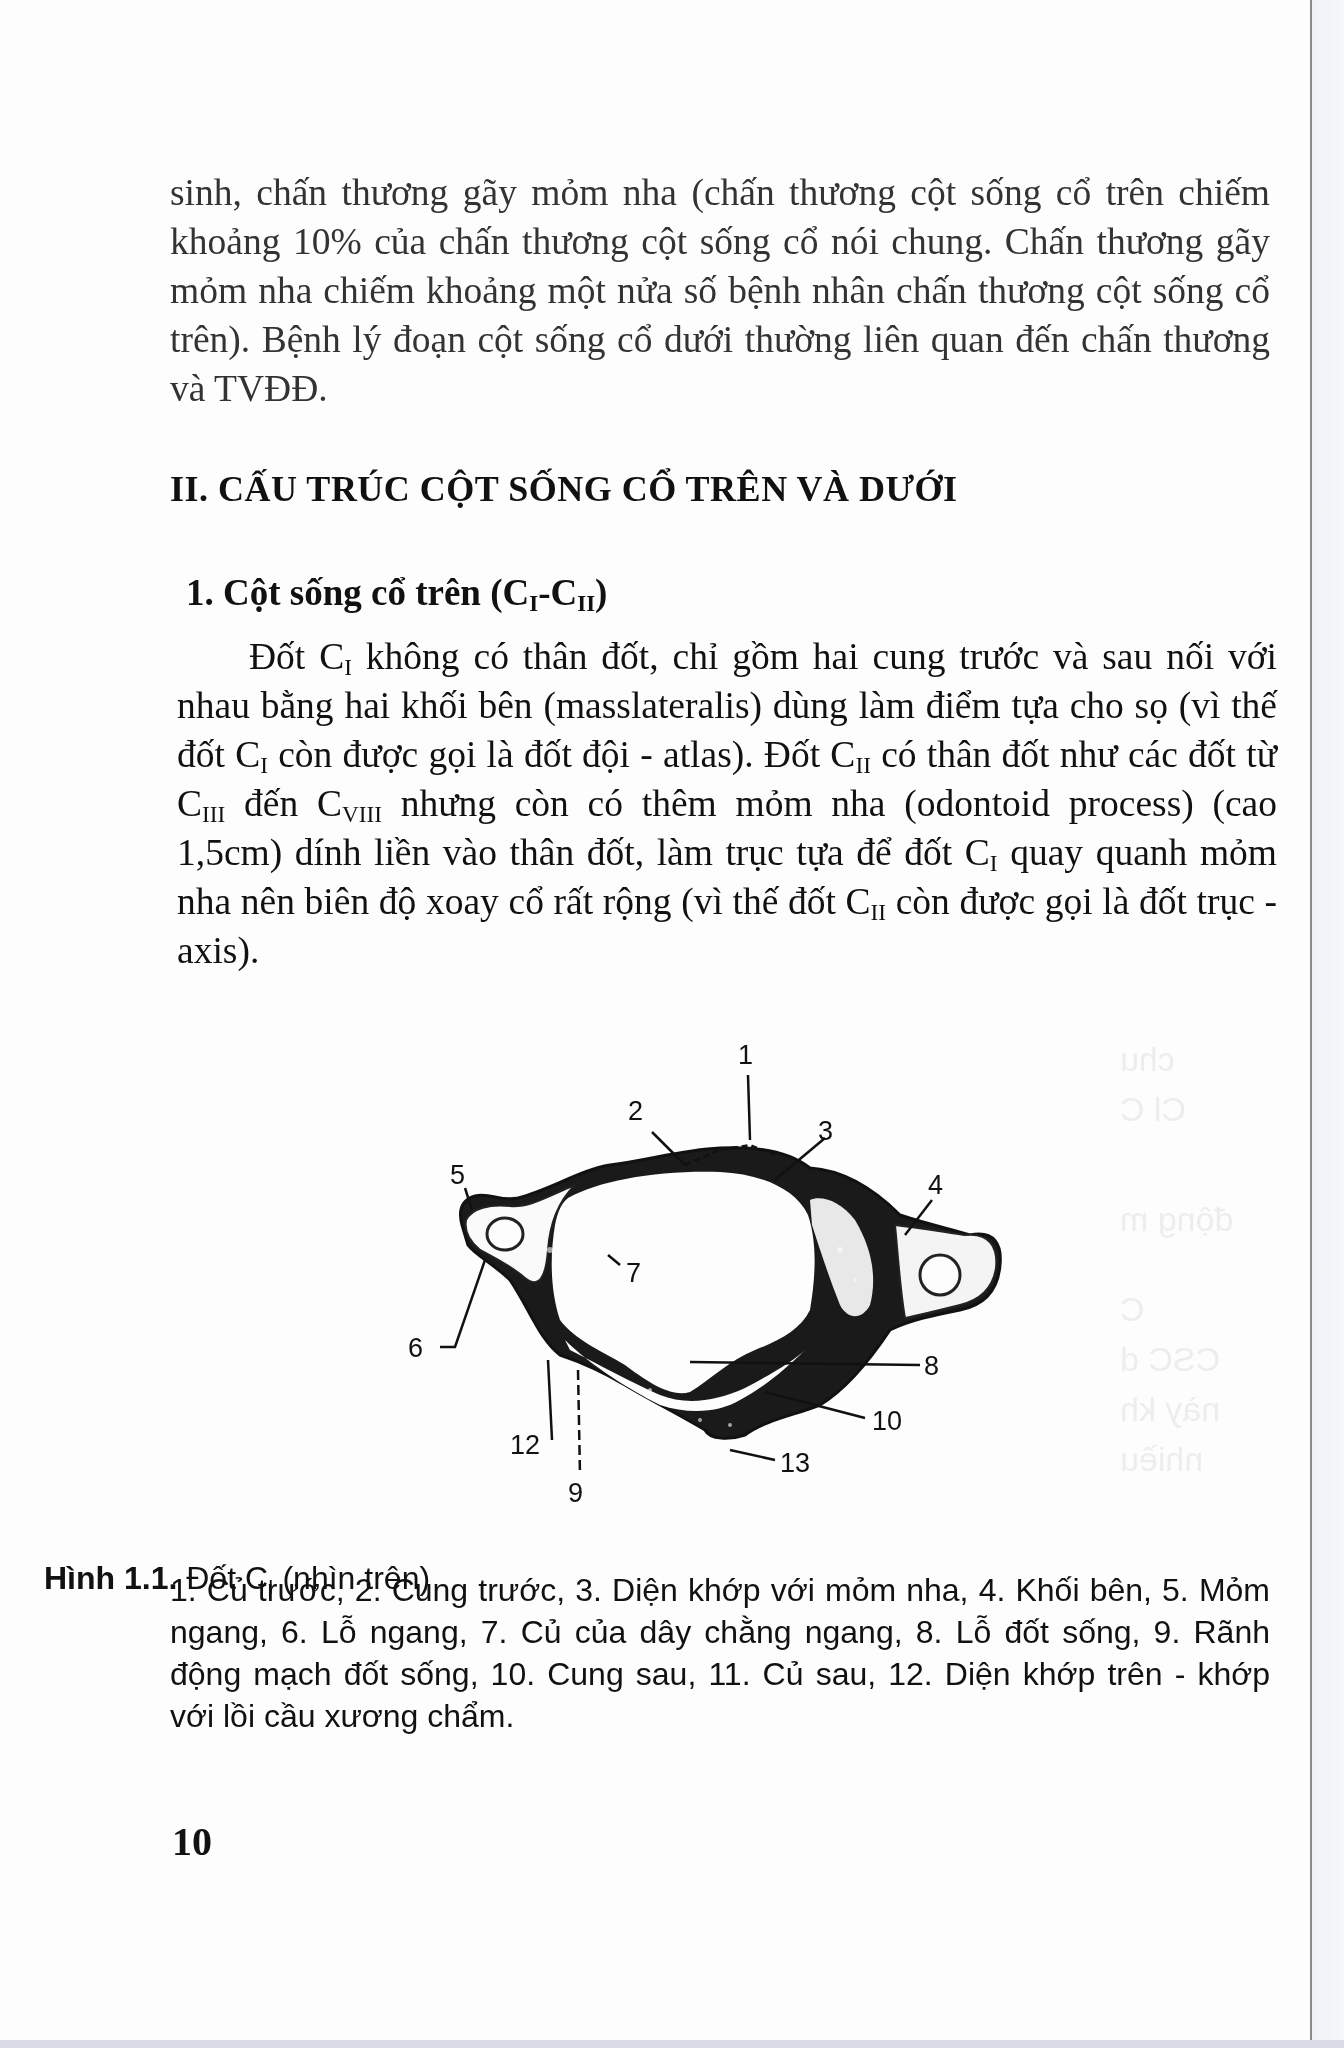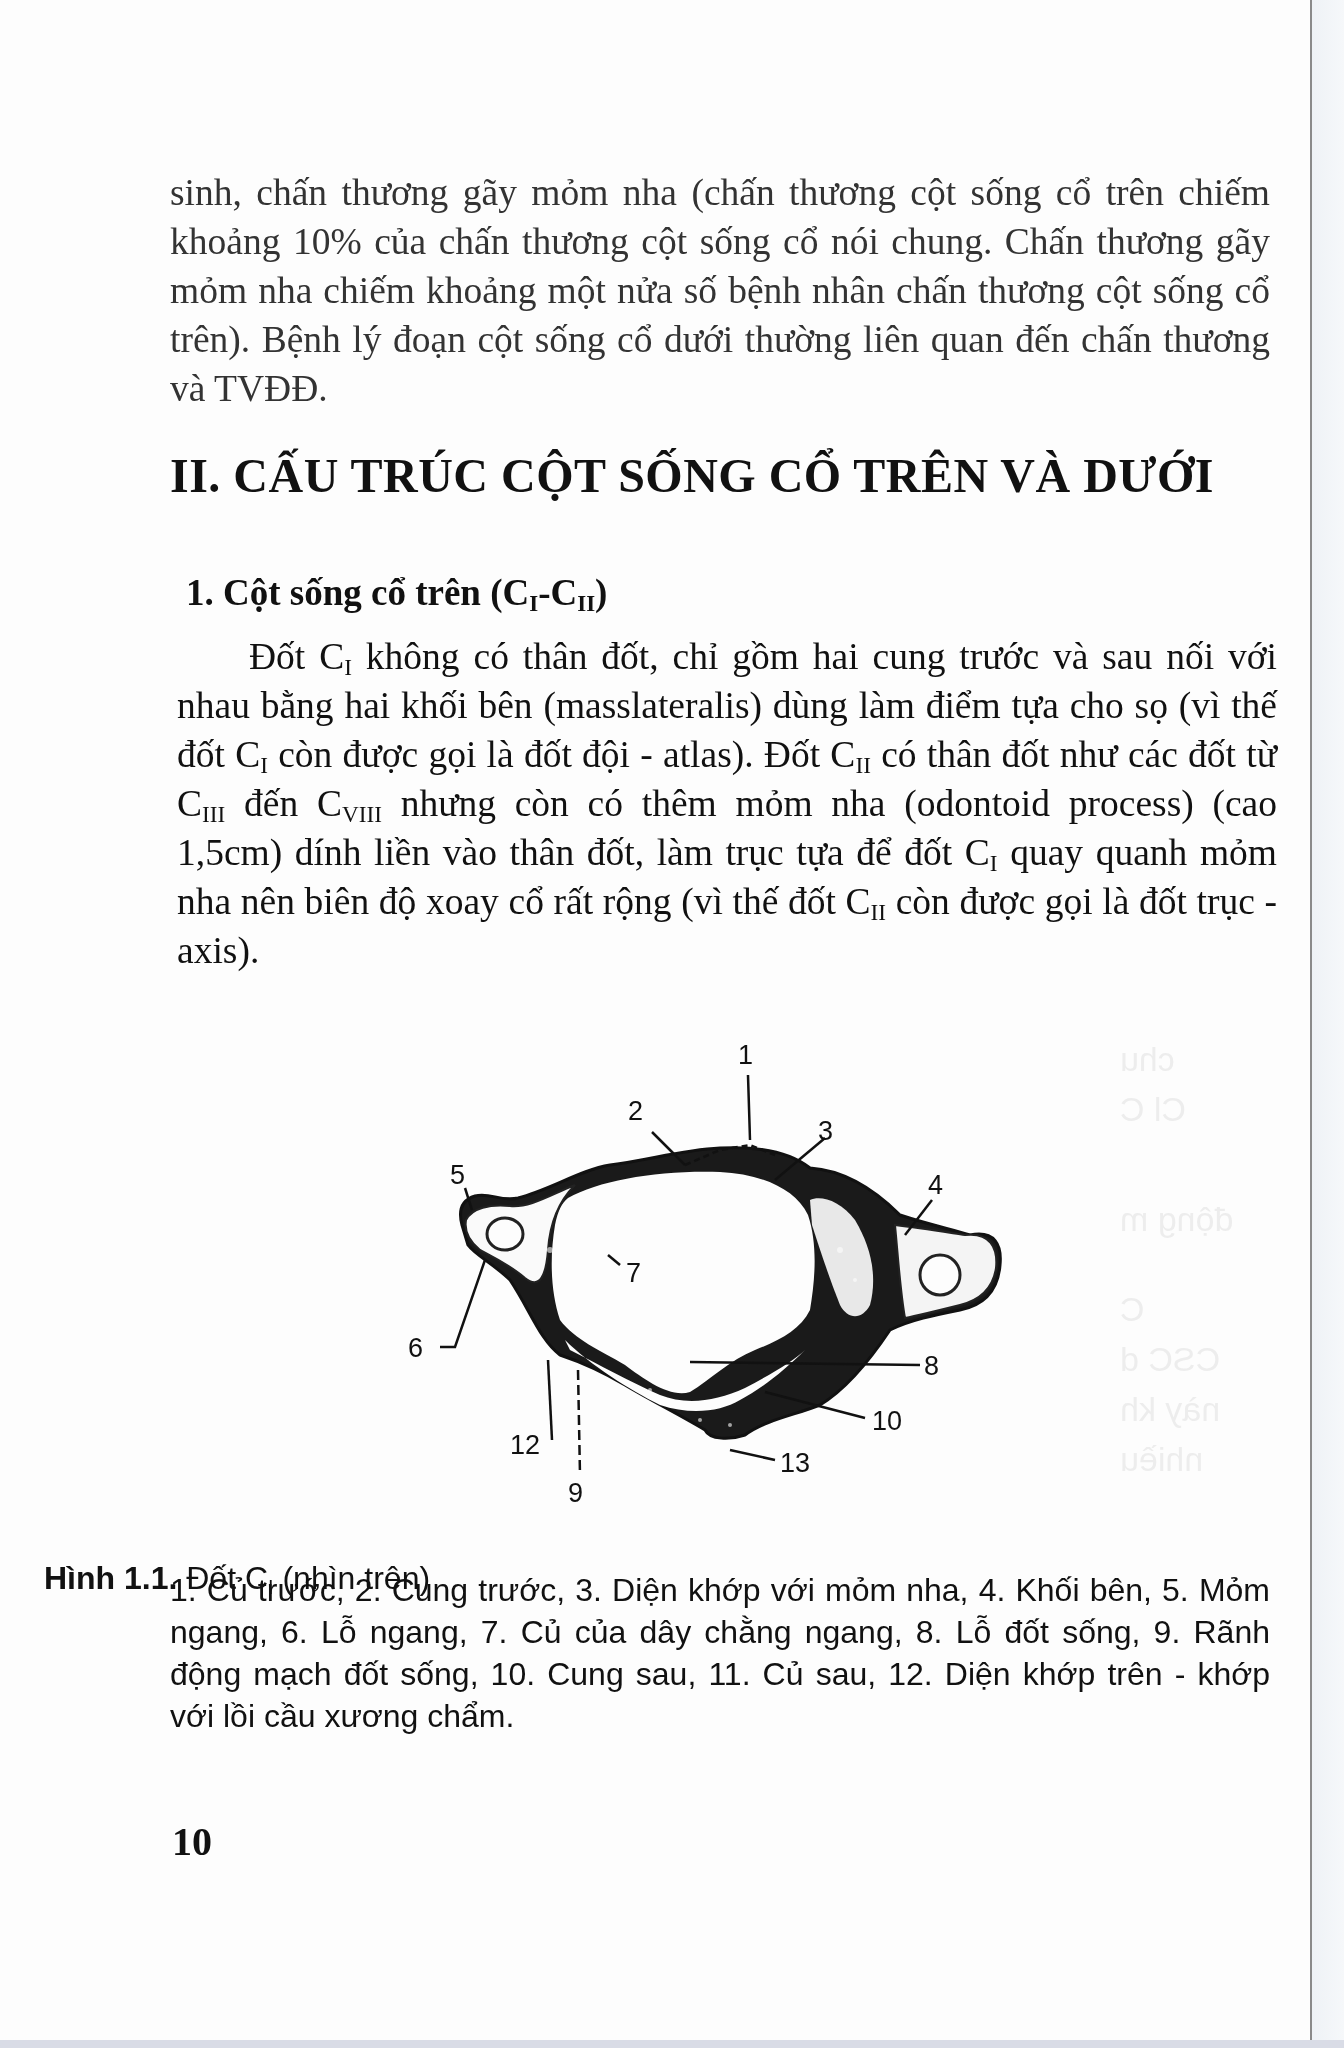--- a/index.html
+++ b/index.html
@@ -49,22 +49,22 @@
       left: 170px;
       width: 1100px;
       font-size: 37.5px;
       line-height: 49px;
       text-align: justify;
     }
     .text-block.faded { color: #333; }
     .p1 { top: 168px; }
     .heading-2 {
       position: absolute;
-      left: 170px; top: 448px;
-      font-size: 48px;
+      left: 170px; top: 468px;
+      font-size: 36px;
       font-weight: bold;
       letter-spacing: 0.5px;
       white-space: nowrap;
     }
     .heading-3 {
       position: absolute;
       left: 170px; top: 555px;
       font-size: 37px;
       font-weight: bold;
       white-space: nowrap;

